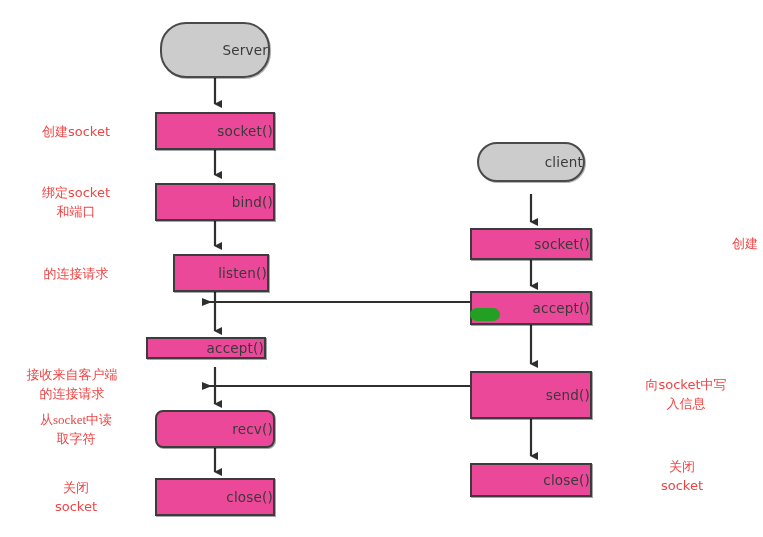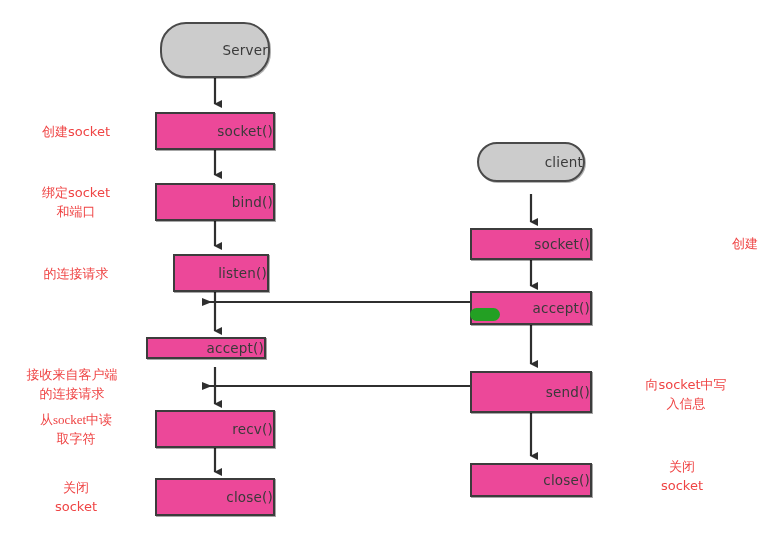--- a/index.html
+++ b/index.html
@@ -112,21 +112,21 @@
   </div>
   <div class="node proc" style="left:155px; top:183px; width:120px; height:38px;">
     <span>bind()</span>
   </div>
   <div class="node proc" style="left:173px; top:254px; width:96px; height:38px;">
     <span>listen()</span>
   </div>
   <div class="node proc" style="left:146px; top:337px; width:120px; height:22px;">
     <span>accept()</span>
   </div>
-  <div class="node proc" style="left:155px; top:410px; width:120px; height:38px;">
+  <div class="node proc" style="left:155px; top:410px; width:120px; height:38px;border-radius:8px;">
     <span>recv()</span>
   </div>
   <div class="node proc" style="left:155px; top:478px; width:120px; height:38px;">
     <span>close()</span>
   </div>
 
   <div class="label left" style="left:10px; top:122px; width:132px;">创建socket</div>
   <div class="label left" style="left:10px; top:183px; width:132px;">绑定socket
 和端口</div>
   <div class="label left" style="left:10px; top:264px; width:132px;">的连接请求</div>
@@ -140,21 +140,21 @@
   <div class="node terminal" style="left:477px; top:142px; width:108px; height:40px;">
     <span>client</span>
   </div>
 
   <div class="node proc" style="left:470px; top:228px; width:122px; height:32px;">
     <span>socket()</span>
   </div>
   <div class="node proc" style="left:470px; top:291px; width:122px; height:34px;">
     <span>accept()</span>
   </div>
-  <div class="node proc" style="left:470px; top:371px; width:122px; height:42px;">
+  <div class="node proc" style="left:470px; top:371px; width:122px; height:48px;">
     <span>send()</span>
   </div>
   <div class="node proc" style="left:470px; top:463px; width:122px; height:34px;">
     <span>close()</span>
   </div>
 
   <div class="blob" style="left:470px; top:308px; width:30px; height:13px;"></div>
 
   <div class="label right" style="left:618px; top:234px; width:140px; text-align:right;">创建</div>
   <div class="label right" style="left:612px; top:375px; width:148px;">向socket中写

